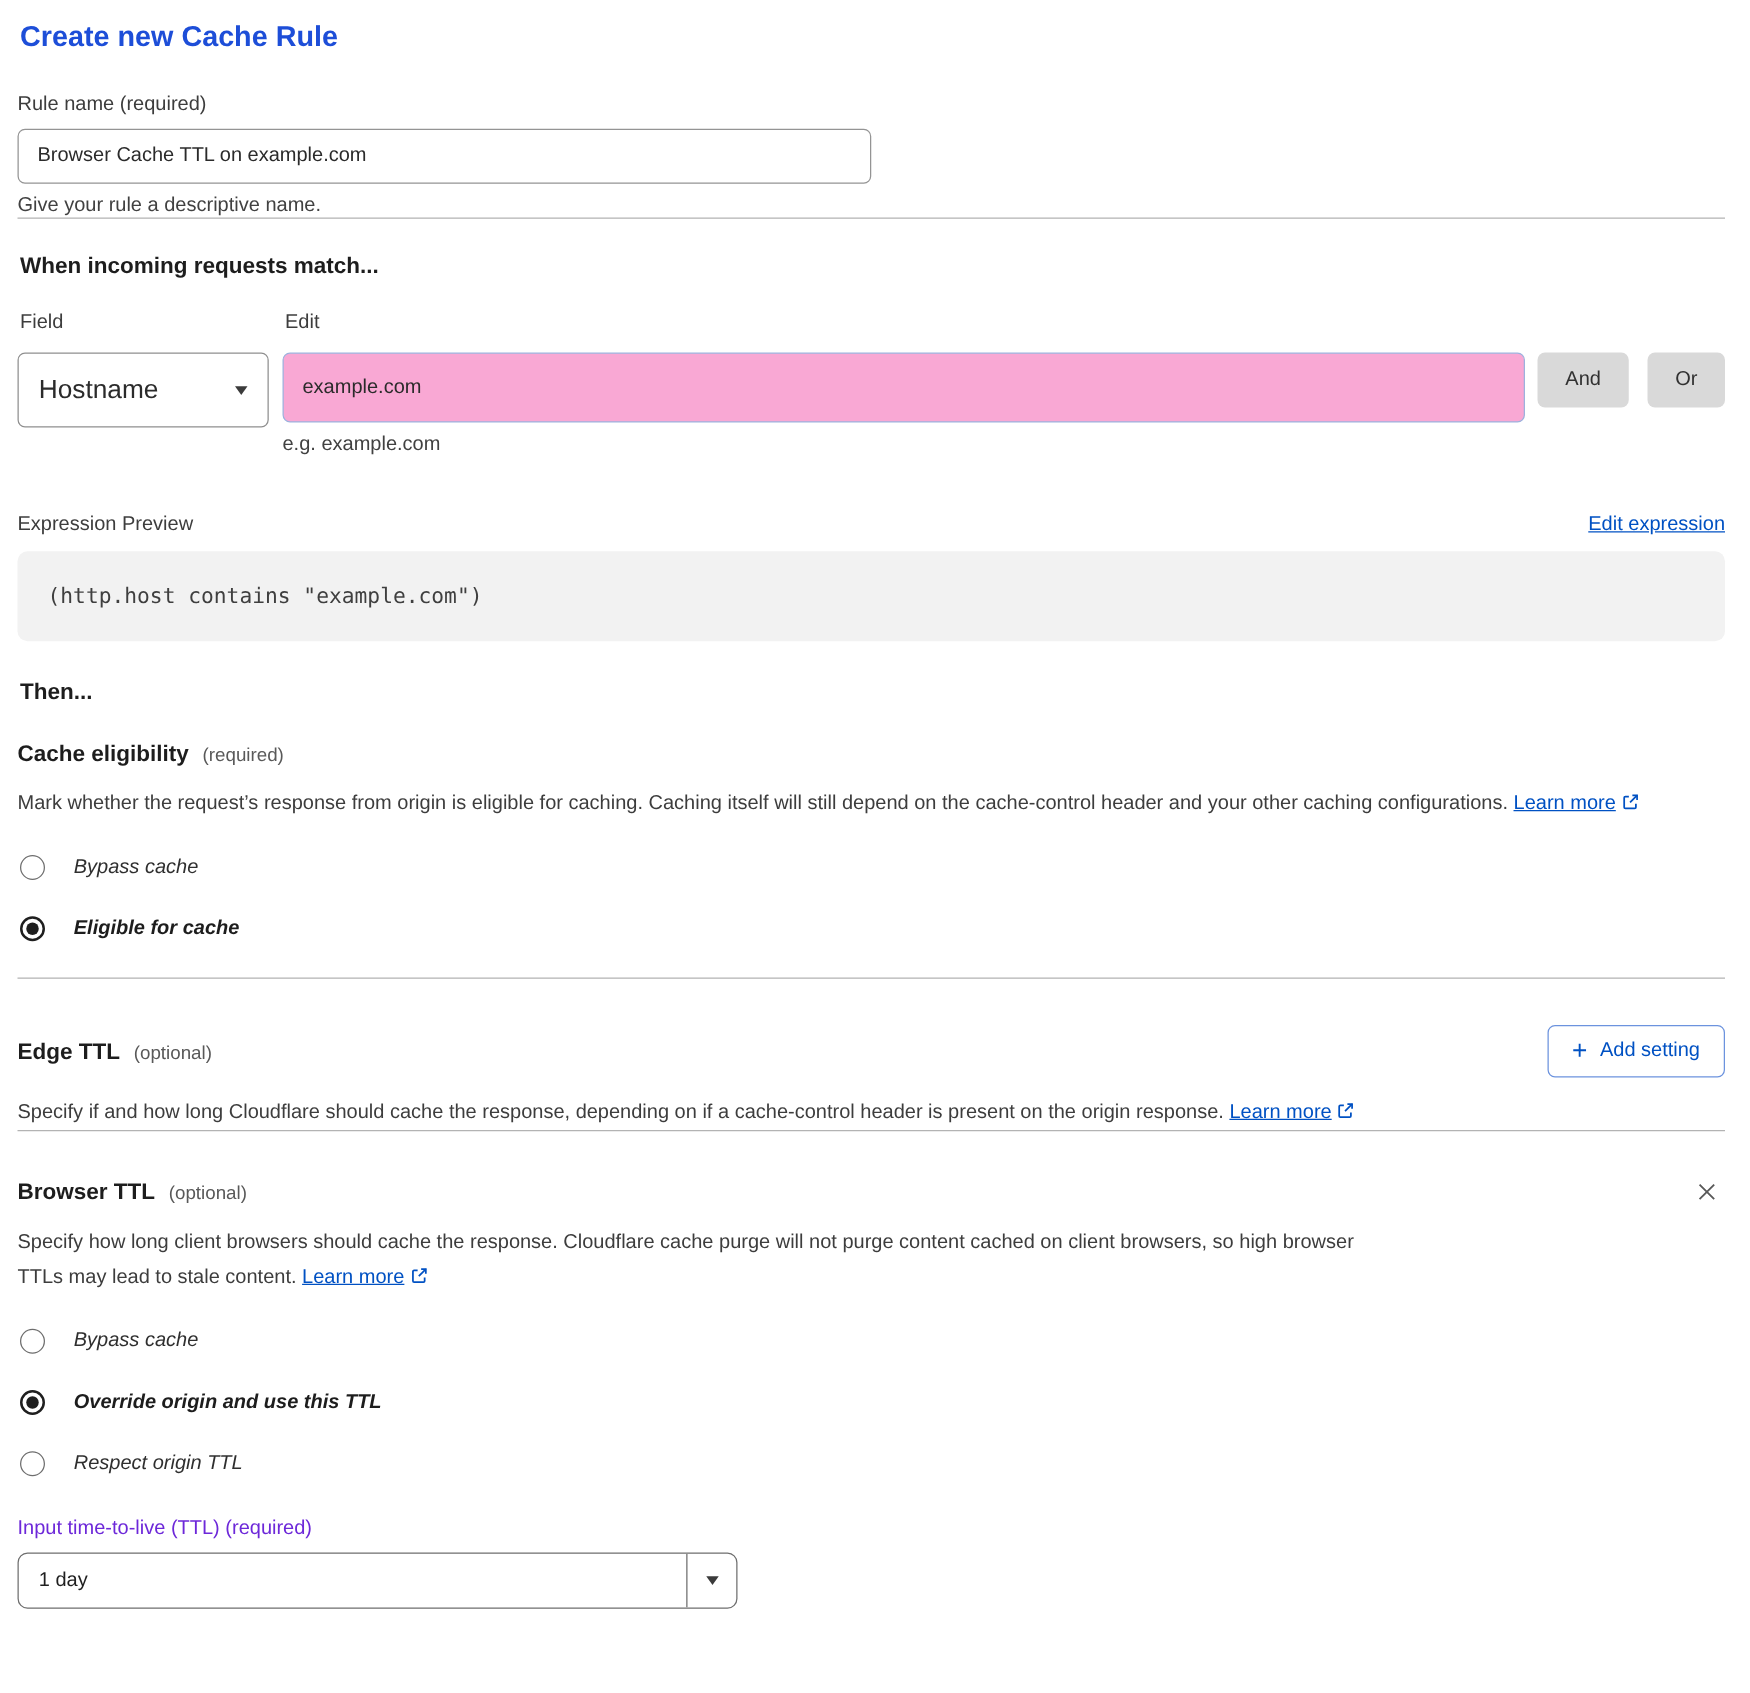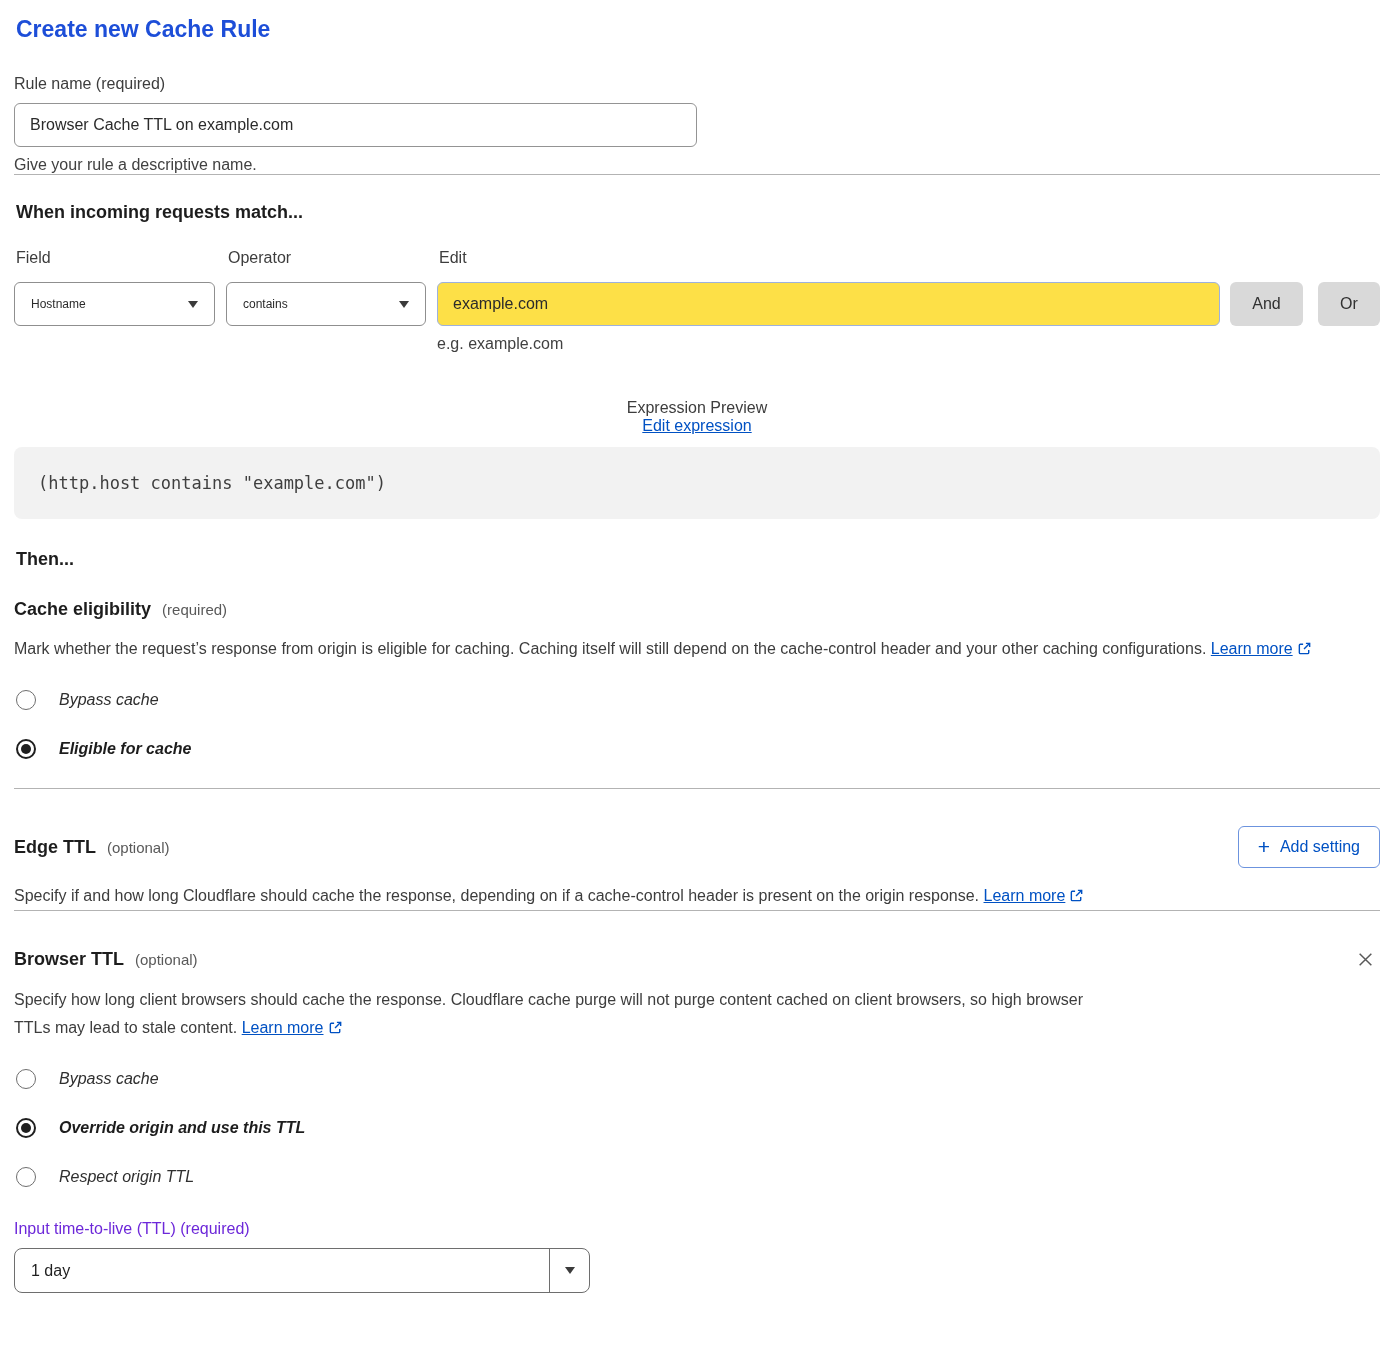--- a/index.html
+++ b/index.html
@@ -21,42 +21,42 @@
 
   hr.divider { border:none; border-top:1px solid #b3b3b3; margin:0; }
   .hr-1 { margin-top:30px; }
 
   .section-heading { font-size:18px; font-weight:700; color:#1d1d1d; }
   .h2-match { margin:27px 0 0 2px; }
 
   .match-row { display:flex; margin-top:26px; }
   .match-col-label { font-size:16px; color:#3d3d3d; margin:0 0 15px 2px; }
   .selectbox {
-    height:44px; border:1px solid #8f8f8f; border-radius:6px; background:#fff;
+    height:60px; border:1px solid #8f8f8f; border-radius:6px; background:#fff;
     display:flex; align-items:center; justify-content:space-between;
-    padding:0 16px; font-size:12px; color:#2b2b2b; cursor:pointer;
+    padding:0 16px; font-size:21px; color:#2b2b2b; cursor:pointer;
   }
   .caret { width:0; height:0; border-left:5.5px solid transparent; border-right:5.5px solid transparent; border-top:7px solid #3b3b3b; }
   .col-field { width:201px; margin-right:11px; }
   .col-operator { width:200px; margin-right:11px; }
   .col-value { flex:1; margin-right:10px; }
   .value-input {
-    width:100%; height:44px; border:1px solid #9db1dd; border-radius:6px;
-    background:#fde047; font-family:inherit; font-size:16px; color:#2b2b2b; padding:0 15px; outline:none;
+    width:100%; height:56px; border:1px solid #9db1dd; border-radius:6px;
+    background:#f9a8d4; font-family:inherit; font-size:16px; color:#2b2b2b; padding:0 15px; outline:none;
   }
   .andor-wrap { display:flex; align-items:flex-start; margin-top:33px; }
   .gray-btn {
     height:44px; background:#d9d9d9; border:none; border-radius:6px;
     font-family:inherit; font-size:16px; color:#313131; cursor:pointer; padding:0;
   }
   .btn-and { width:73px; margin-right:15px; }
   .btn-or { width:62px; }
   .value-help { font-size:16px; color:#414141; margin-top:9px; }
 
-  .expr-row { display:flex; justify-content:space-between; align-items:center; margin-top:46px;flex-direction:column; }
+  .expr-row { display:flex; justify-content:space-between; align-items:flex-start; margin-top:46px; }
   .expr-label { font-size:16px; color:#3d3d3d; }
   a.link { color:#0051c3; text-decoration:underline; cursor:pointer; }
   .expr-edit { font-size:16px; }
   .code-block {
     margin-top:12px; background:#f2f2f2; border-radius:8px; height:72px;
     display:flex; align-items:center; padding:0 24px;
     font-family:"DejaVu Sans Mono","Liberation Mono",monospace;
     font-size:17px; color:#3f3f3f;
   }
 
@@ -122,27 +122,20 @@
 <h2 class="section-heading h2-match">When incoming requests match...</h2>
 
 <div class="match-row">
   <div class="col-field">
     <div class="match-col-label">Field</div>
     <div class="selectbox">
       <span>Hostname</span>
       <span class="caret"></span>
     </div>
   </div>
-  <div class="col-operator">
-    <div class="match-col-label">Operator</div>
-    <div class="selectbox">
-      <span>contains</span>
-      <span class="caret"></span>
-    </div>
-  </div>
   <div class="col-value">
     <div class="match-col-label">Edit</div>
     <input class="value-input" type="text" value="example.com" style="">
     <div class="value-help">e.g. example.com</div>
   </div>
   <div class="andor-wrap">
     <button class="gray-btn btn-and">And</button>
     <button class="gray-btn btn-or">Or</button>
   </div>
 </div>

